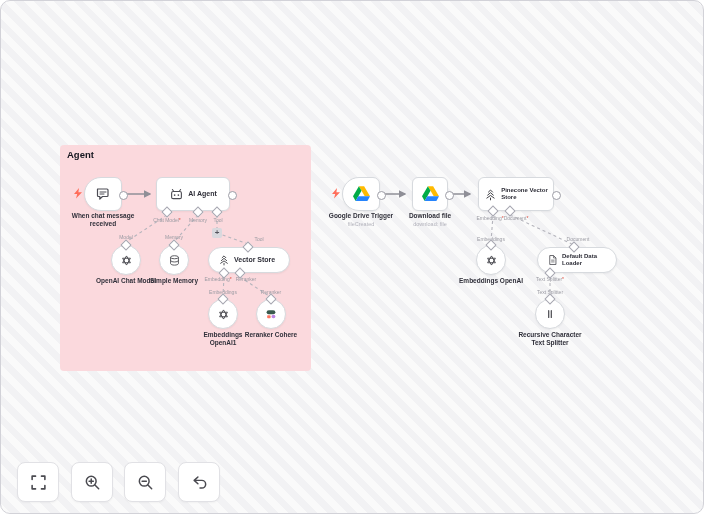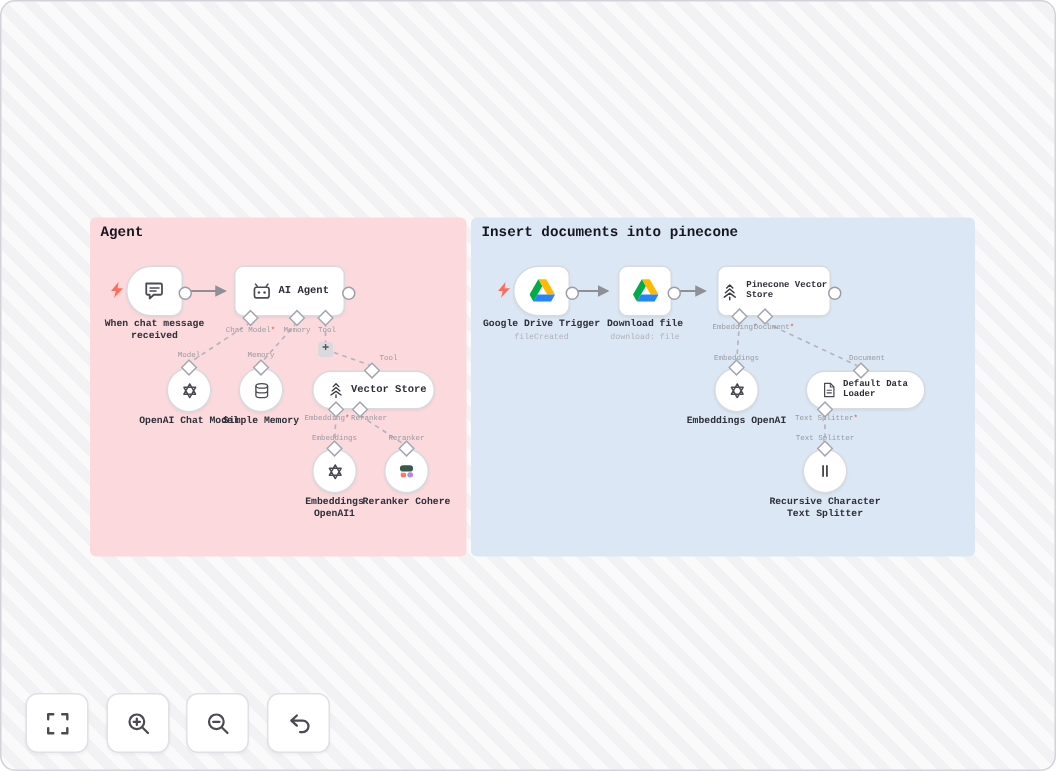--- a/index.html
+++ b/index.html
@@ -1,20 +1,20 @@
 <!DOCTYPE html>
 <html><head>
 <meta charset="utf-8">
 <style>
   html,body{margin:0;padding:0;background:#fff;}
   .canvas{
     position:relative;width:704px;height:514px;overflow:hidden;box-sizing:border-box;
     border:1px solid #d2d2d8;border-radius:10px;
     background:repeating-linear-gradient(45deg,#fafafa 0 7px,#f2f2f4 7px 14px);
-    font-family:Liberation Mono, monospace;
+    font-family:Liberation Sans, sans-serif;
   }
   .group{position:absolute;border-radius:4px;}
   .group-title{position:absolute;left:7px;top:4px;font-size:9.5px;font-weight:700;color:#16161f;}
   .node{position:absolute;background:#fff;border:1px solid #d7dade;border-radius:6px;
     box-shadow:0 1px 2px rgba(0,0,0,.05);display:flex;align-items:center;justify-content:center;gap:4px;box-sizing:border-box;}
   .node.trigger{border-radius:17px 7px 7px 17px;}
   .node.pill{border-radius:13px;justify-content:flex-start;padding-left:9px;}
   .node.circle{border-radius:50%;}
   .node-title{font-size:7px;font-weight:700;color:#2e2e38;line-height:1.15;}
   .node-title.small{font-size:6px;}
@@ -33,23 +33,20 @@
   svg{display:block;}
 </style>
 </head>
 <body>
 
 <div class="canvas">
 
   <div class="group" style="left:59px;top:144px;width:251px;height:226px;background:#fbd9dd;">
     <div class="group-title">Agent</div>
   </div>
-  <div class="group" style="left:313px;top:144px;width:336px;height:226px;background:#dbe7f4;">
-    <div class="group-title">Insert documents into pinecone</div>
-  </div>
 
   <svg class="edges" width="704" height="514">
     <defs>
       <marker id="arr" markerWidth="6" markerHeight="6" refX="5" refY="3" orient="auto">
         <path d="M0 0 L6 3 L0 6 Z" fill="#8f8f97"></path>
       </marker>
     </defs>
 
     <path d="M125 193 H149" stroke="#8f8f97" stroke-width="1.3" fill="none" marker-end="url(#arr)"></path>
     <path d="M383 193 H404" stroke="#8f8f97" stroke-width="1.3" fill="none" marker-end="url(#arr)"></path>

